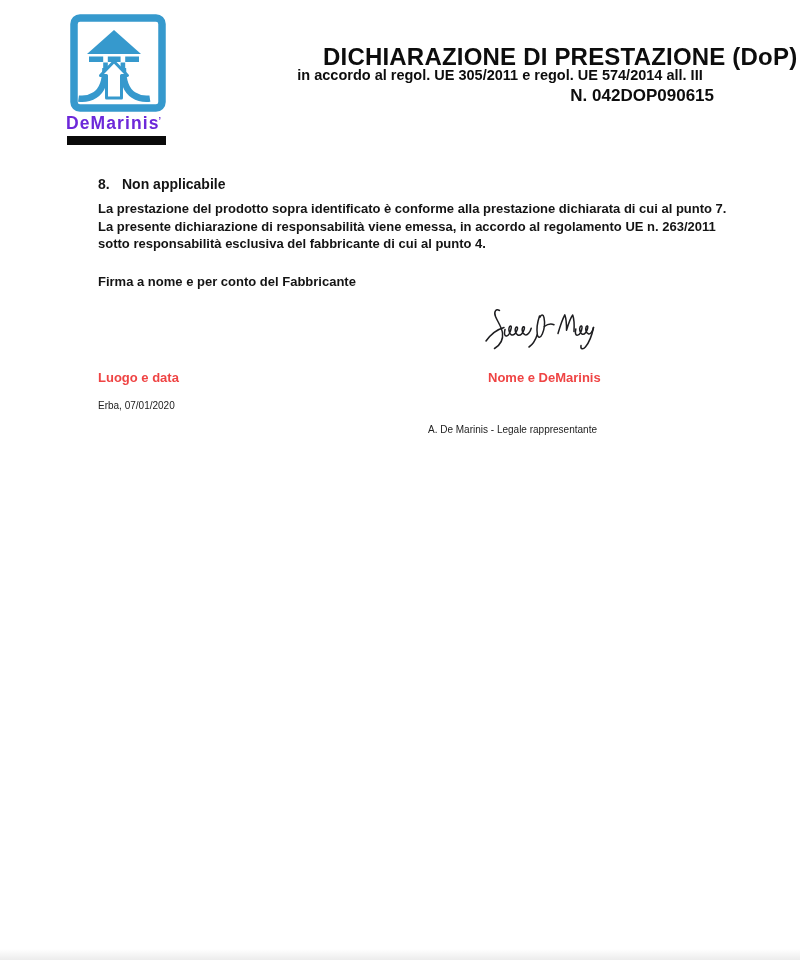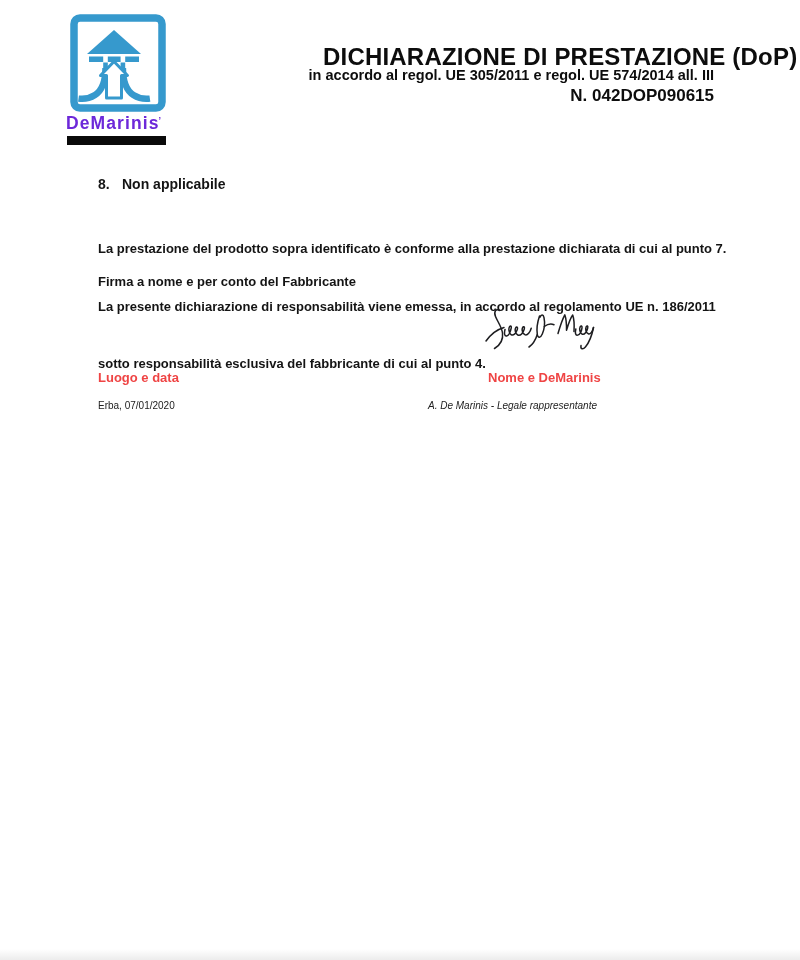--- a/index.html
+++ b/index.html
@@ -23,52 +23,52 @@
   .brand sup{font-size:9px;letter-spacing:0;vertical-align:6px;margin-left:-1px;}
   .brand-bar{position:absolute;left:67px;top:136px;width:99px;height:9px;background:#0a0a0a;}
 
   
   .doc-title{
     position:absolute;left:323px;top:44px;
     font-size:24px;font-weight:bold;color:#0d0d0d;
     letter-spacing:0.2px;white-space:nowrap;line-height:1.1;
   }
   .doc-subtitle{
-    position:absolute;left:286px;top:67px;width:428px;text-align:right;
+    position:absolute;left:286px;top:67px;width:428px;text-align:center;
     font-size:14.5px;font-weight:bold;color:#0d0d0d;white-space:nowrap;line-height:1.2;
   }
   .doc-number{
     position:absolute;left:286px;top:86px;width:428px;text-align:right;
     font-size:17px;font-weight:bold;color:#0d0d0d;white-space:nowrap;line-height:1.2;
   }
 
   
   .item-row{
     position:absolute;left:98px;top:176px;
     font-size:14px;font-weight:bold;line-height:1.25;white-space:nowrap;color:#141414;
   }
   .item-row .num{display:inline-block;width:24px;}
   .paragraph{
     position:absolute;left:98px;top:200px;
     font-size:13px;font-weight:bold;line-height:17.5px;color:#141414;
   }
-  .paragraph div{white-space:nowrap;margin-top:40px;}
+  .paragraph div{white-space:nowrap;}
   .firma{
     position:absolute;left:98px;top:274px;
     font-size:13px;font-weight:bold;white-space:nowrap;line-height:1.25;color:#141414;
   }
   .signature{position:absolute;left:477px;top:303px;width:122px;height:50px;}
 
   
   .label{font-size:13px;font-weight:bold;white-space:nowrap;line-height:1.25;color:#ef4444;position:absolute;}
   .value{font-size:10px;font-weight:normal;white-space:nowrap;line-height:1.25;color:#222;position:absolute;}
   .place-label{left:98px;top:370px;}
   .name-label{left:488px;top:370px;}
   .place-value{left:98px;top:400px;}
-  .name-value{left:428px;top:400px;font-style:italic;}
+  .name-value{left:428px;top:424px;}
 
   .bottom-edge{
     position:absolute;left:0;bottom:0;width:800px;height:11px;
     background:linear-gradient(#ffffff,#ececec);
   }
 </style>
 </head>
 <body>
 
 <div class="page">
@@ -91,21 +91,21 @@
   <div class="doc-title">DICHIARAZIONE DI PRESTAZIONE (DoP)</div>
   <div class="doc-subtitle">in accordo al regol. UE 305/2011 e regol. UE 574/2014 all. III</div>
   <div class="doc-number">N. 042DOP090615</div>
 
   <div class="item-row">
     <span class="num">8.</span><span>Non applicabile</span>
   </div>
 
   <div class="paragraph">
     <div>La prestazione del prodotto sopra identificato è conforme alla prestazione dichiarata di cui al punto 7.</div>
-    <div>La presente dichiarazione di responsabilità viene emessa, in accordo al regolamento UE n. 186/2011</div>
+    <div>La presente dichiarazione di responsabilità viene emessa, in accordo al regolamento UE n. 263/2011</div>
     <div>sotto responsabilità esclusiva del fabbricante di cui al punto 4.</div>
   </div>
 
   <div class="firma">Firma a nome e per conto del Fabbricante</div>
 
   <svg class="signature" viewBox="0 0 122 50" xmlns="http://www.w3.org/2000/svg">
     <g fill="none" stroke="#1d1d20" stroke-width="1.5" stroke-linecap="round" stroke-linejoin="round">
       <path d="M9,38 C14,31 20,26.5 27,24.5"></path>
       <path d="M22.5,7.5 C19,5.5 16.5,8.5 18.5,13.5 C21,19.5 24.5,23.5 25.5,30 C26.3,36 24,41.5 17.5,45.5"></path>
       <path d="M28,26.5 C27,30.5 27.5,33.5 29.7,33 C32,32.4 33.6,28.2 34.2,25.2 C34.6,23 33.6,22.4 32.5,23.8 C31.4,25.4 31.8,30 34,31.6 C36.3,33.2 39,30.4 40.2,26.8 C41,24.4 40,23.2 38.8,24.6 C37.6,26.2 38.2,30.6 40.8,32 C43.5,33.4 46.2,29.6 47.2,26.2 C47.9,23.8 46.8,22.9 45.7,24.4 C44.6,26.1 45.2,30.4 47.8,31.7 C50.5,33 53.3,28.8 54.2,25.2"></path>

